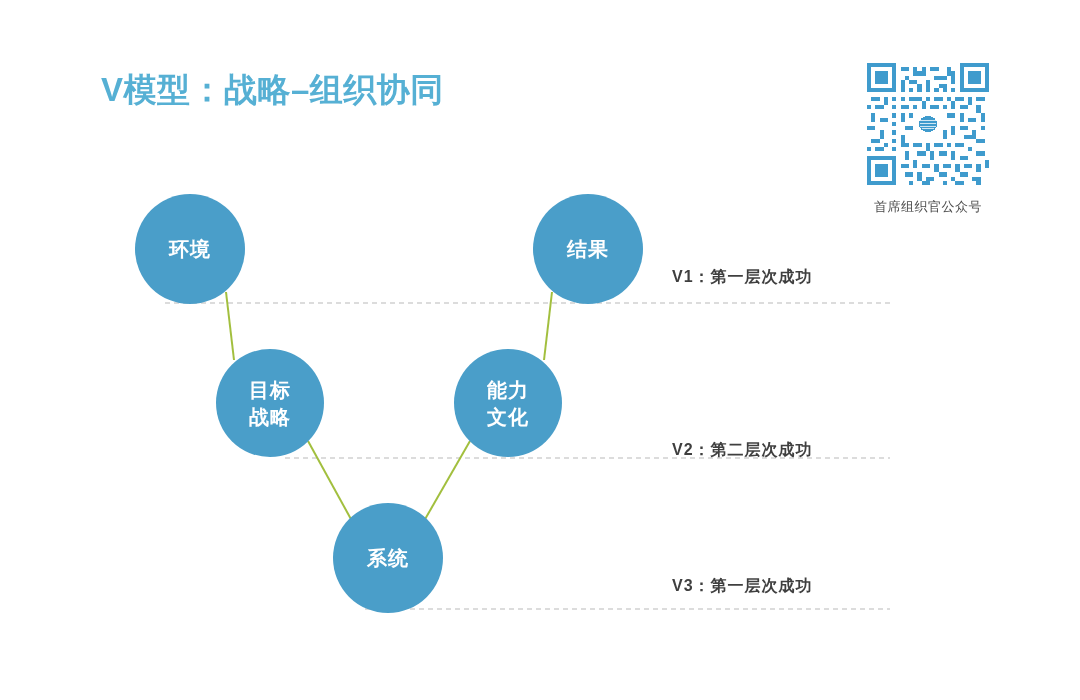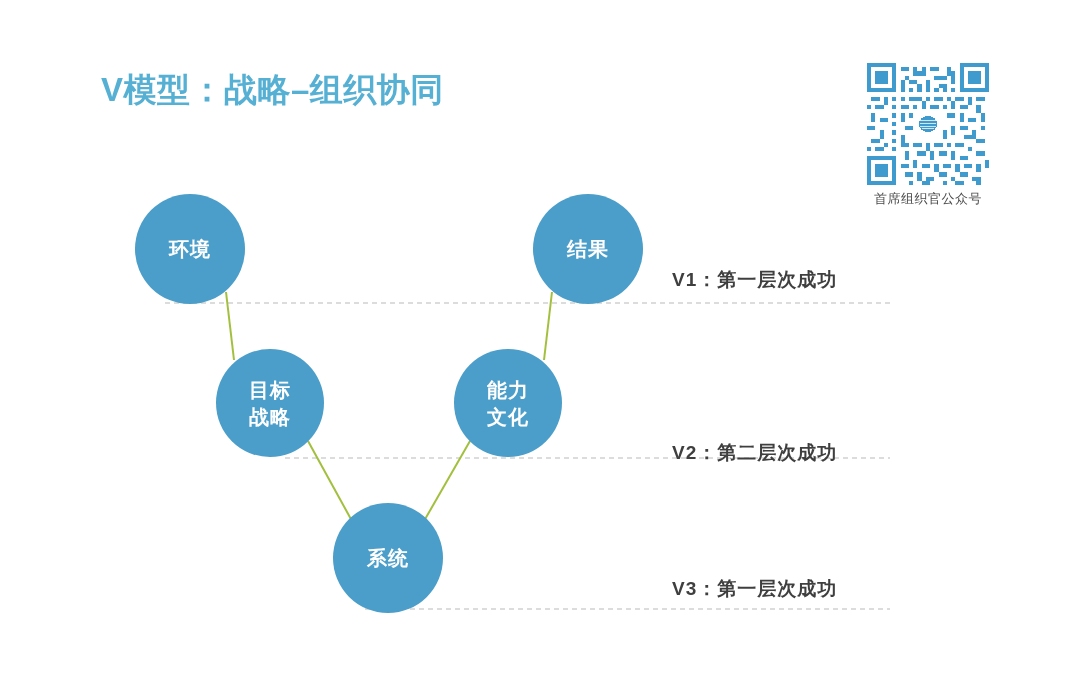--- a/index.html
+++ b/index.html
@@ -43,21 +43,21 @@
     width: 132px;
     text-align: center;
   }
   #qr-code {
     width: 122px;
     height: 132px;
     margin: 0 auto;
     display: block;
   }
   #qr-caption {
-    margin-top: 0;
+    margin-top: 8px;
     font-size: 13px;
     color: #4a4a4a;
     white-space: nowrap;
     letter-spacing: 0.5px;
   }
 
   
   #diagram-svg {
     position: absolute;
     left: 0;
@@ -85,21 +85,21 @@
     font-family: "Liberation Sans", "DejaVu Sans", sans-serif;
     font-size: 20px;
     font-weight: bold;
     text-anchor: middle;
     letter-spacing: 1px;
   }
 
   
   .level-caption {
     position: absolute;
-    font-size: 19px;
+    font-size: 16px;
     font-weight: bold;
     color: #3f3f3f;
     white-space: nowrap;
     letter-spacing: 1px;
   }
   #level-caption-v1 { left: 672px; top: 267px; }
   #level-caption-v2 { left: 672px; top: 424px; margin-top: 16px; }
   #level-caption-v3 { left: 672px; top: 576px; }
 </style>
 </head>

